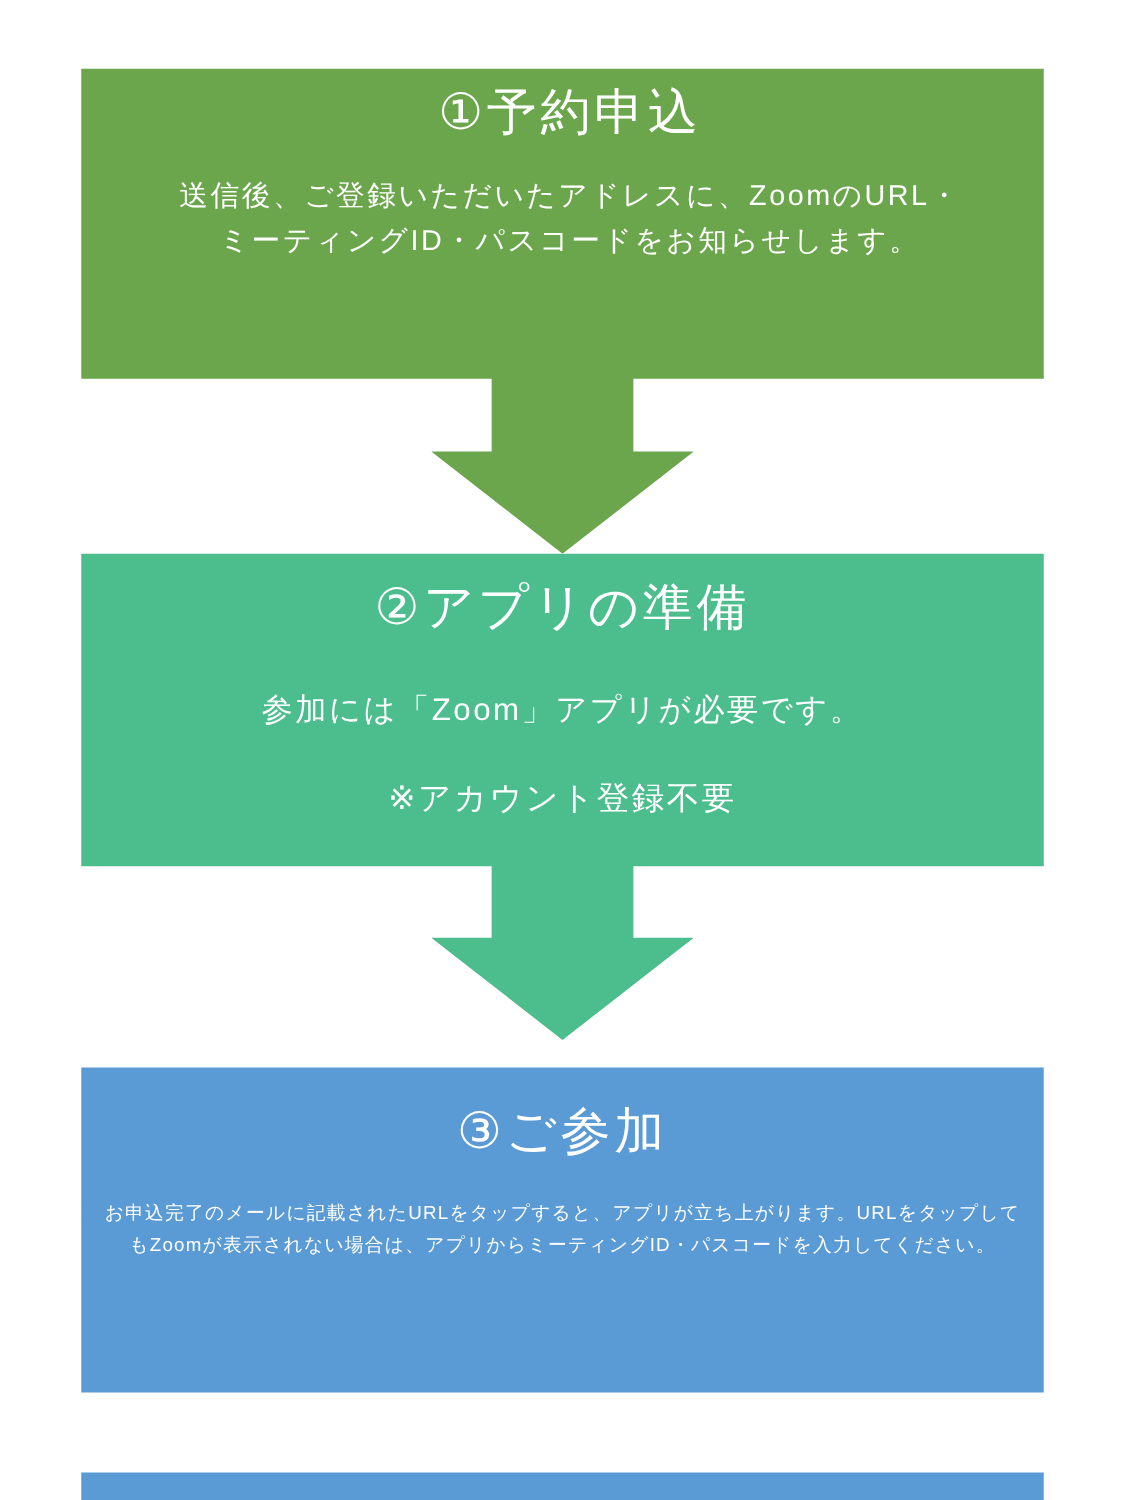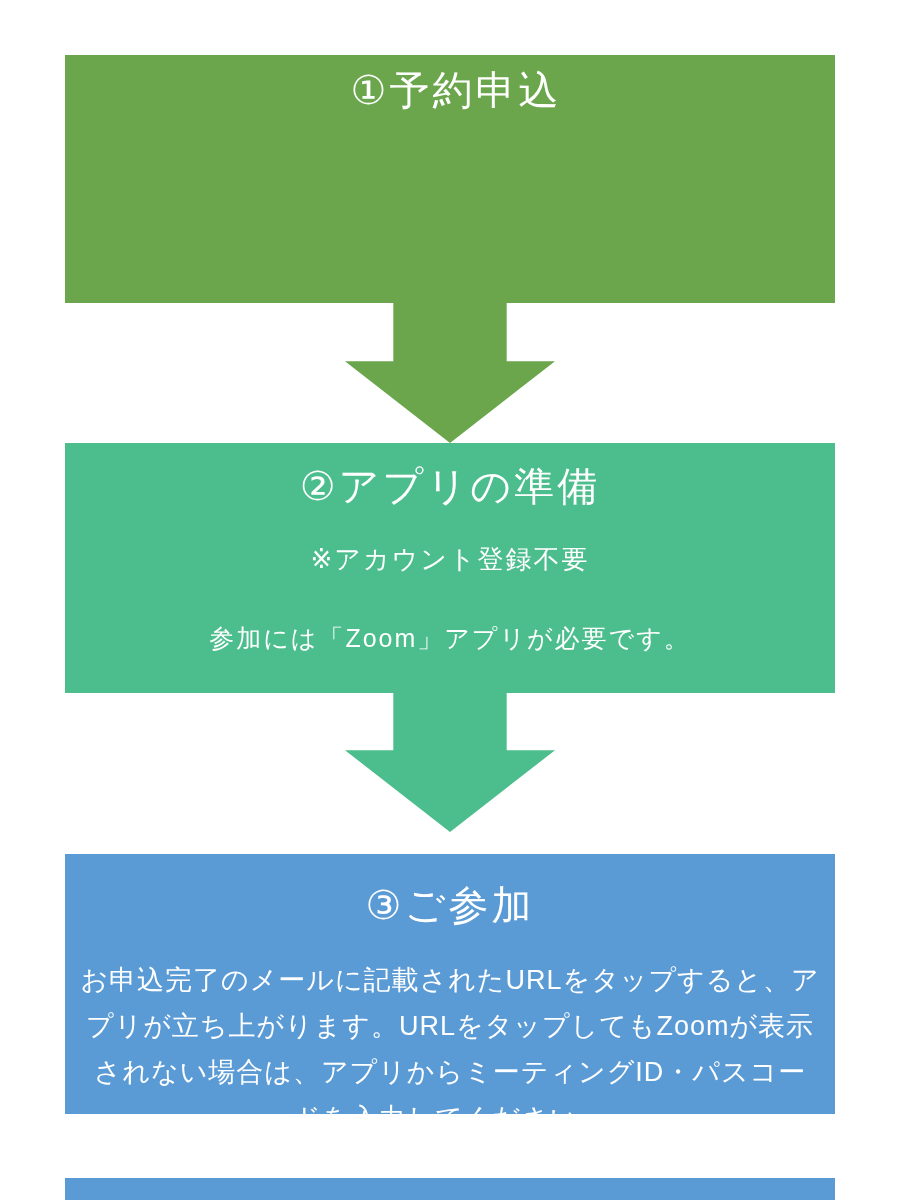--- a/index.html
+++ b/index.html
@@ -47,21 +47,21 @@
   .step1 .p1 { margin-top: 38px; }
   .step1 .p2 { margin-top: 26px; max-width: 650px; }
   
   .step2 { top: 443px; height: 250px; }
   .step2 .title { margin-top: 20px; }
   .step2 .p1 { margin-top: 40px; font-size: 25px; }
   .step2 .p2 { margin-top: 30px; font-size: 26px; }
   
   .step3 { top: 830px; height: 260px; }
   .step3 .title { margin-top: 28px; }
-  .step3 .p1 { margin-top: 30px; max-width: 740px; font-size: 27px; line-height: 1.7; letter-spacing: 1px; }
+  .step3 .p1 { margin-top: 30px; max-width: 740px; font-size: 15px; line-height: 1.7; letter-spacing: 1px; }
   
   .arrow {
     position: absolute;
     left: 345px;
     width: 210px;
     height: 141px;
     clip-path: polygon(23% 0, 77% 0, 77% 42%, 100% 42%, 50% 100%, 0 42%, 23% 42%);
   }
   .arrow1 { top: 302px; }
   .arrow2 { top: 691px; }
@@ -74,28 +74,29 @@
     height: 22px;
   }
 </style>
 </head>
 <body>
 
 <div class="canvas">
 
   <section class="step step1" style="background-color: rgb(107, 166, 77); padding-left: 12px;">
     <h2 class="title">①予約申込</h2>
+    <p class="body p2">送信後、ご登録いただいたアドレスに、ZoomのURL・ミーティングID・パスコードをお知らせします。</p>
   </section>
 
   <div class="arrow arrow1" style="background-color: rgb(107, 166, 77);"></div>
 
   <section class="step step2" style="background-color: rgb(76, 189, 141);">
     <h2 class="title">②アプリの準備</h2>
+    <p class="body p1">参加には「Zoom」アプリが必要です。</p>
     <p class="body p2">※アカウント登録不要</p>
-    <p class="body p1">参加には「Zoom」アプリが必要です。</p>
   </section>
 
   <div class="arrow arrow2" style="background-color: rgb(76, 189, 141);"></div>
 
   <section class="step step3" style="background-color: rgb(91, 155, 213); margin-top: 24px;">
     <h2 class="title">③ご参加</h2>
     <p class="body p1">お申込完了のメールに記載されたURLをタップすると、アプリが立ち上がります。URLをタップしてもZoomが表示されない場合は、アプリからミーティングID・パスコードを入力してください。</p>
   </section>
 
   <div class="footer-strip" style="background-color: rgb(91, 155, 213);"></div>

